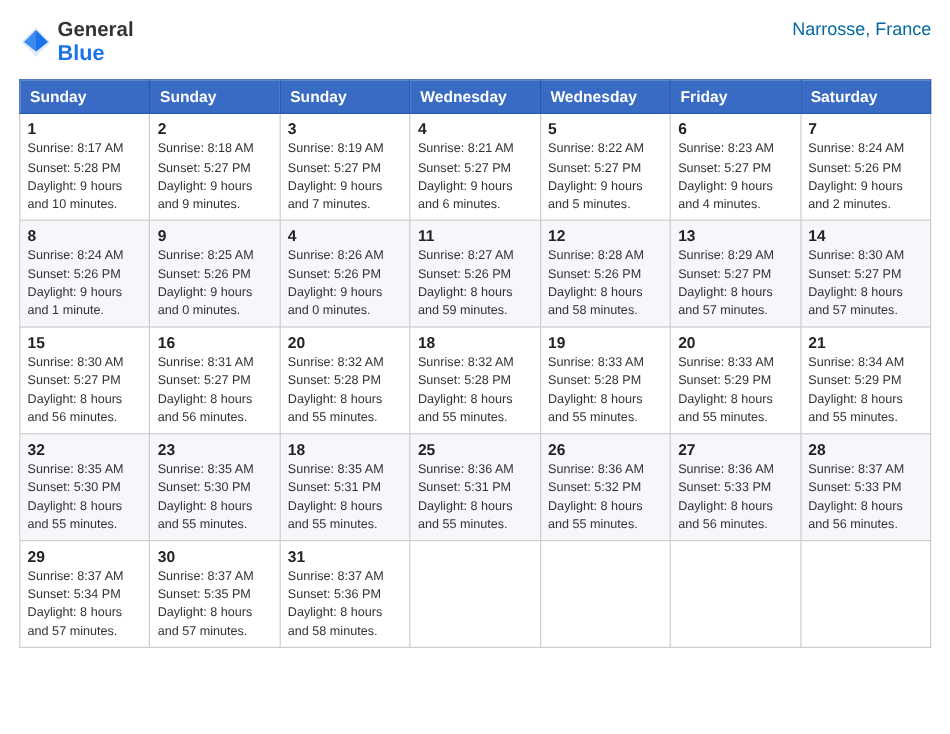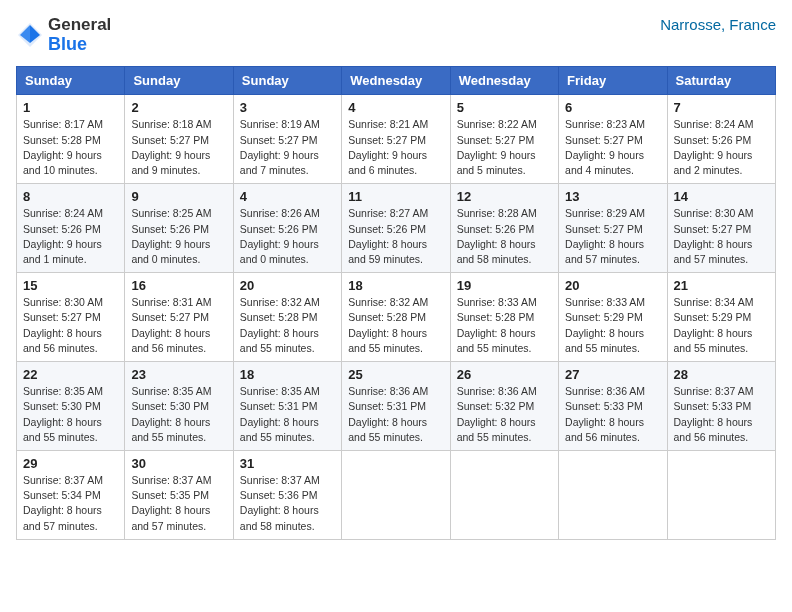--- a/index.html
+++ b/index.html
@@ -201,21 +201,21 @@
         <span class="day-number">20</span>
         <span class="day-detail">Sunrise: 8:33 AM<br>Sunset: 5:29 PM<br>Daylight: 8 hours and 55 minutes.</span>
       </td>
         <td>
         <span class="day-number">21</span>
         <span class="day-detail">Sunrise: 8:34 AM<br>Sunset: 5:29 PM<br>Daylight: 8 hours and 55 minutes.</span>
       </td>
       </tr>
       <tr>
         <td>
-        <span class="day-number">22</span>
+        <span class="day-number">32</span>
         <span class="day-detail">Sunrise: 8:35 AM<br>Sunset: 5:30 PM<br>Daylight: 8 hours and 55 minutes.</span>
       </td>
         <td>
         <span class="day-number">23</span>
         <span class="day-detail">Sunrise: 8:35 AM<br>Sunset: 5:30 PM<br>Daylight: 8 hours and 55 minutes.</span>
       </td>
         <td>
         <span class="day-number">18</span>
         <span class="day-detail">Sunrise: 8:35 AM<br>Sunset: 5:31 PM<br>Daylight: 8 hours and 55 minutes.</span>
       </td>

